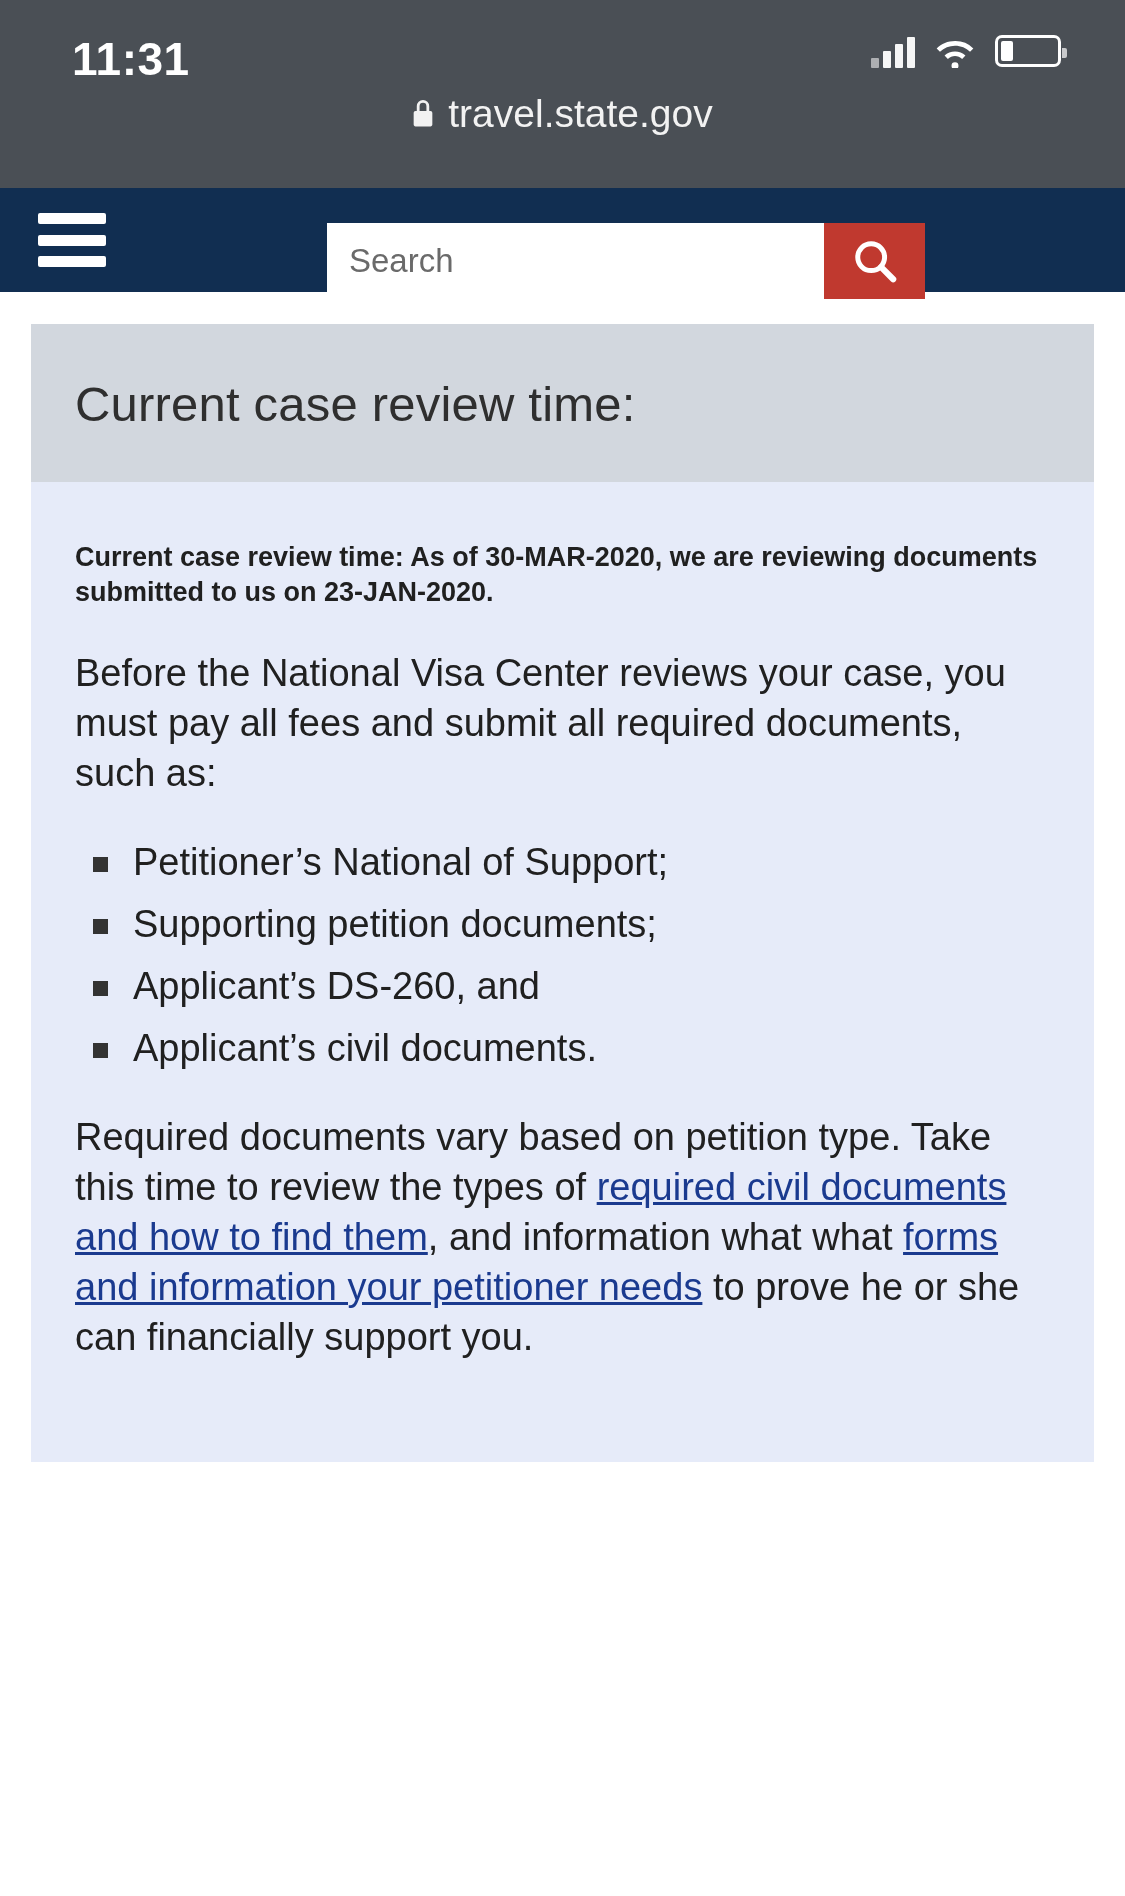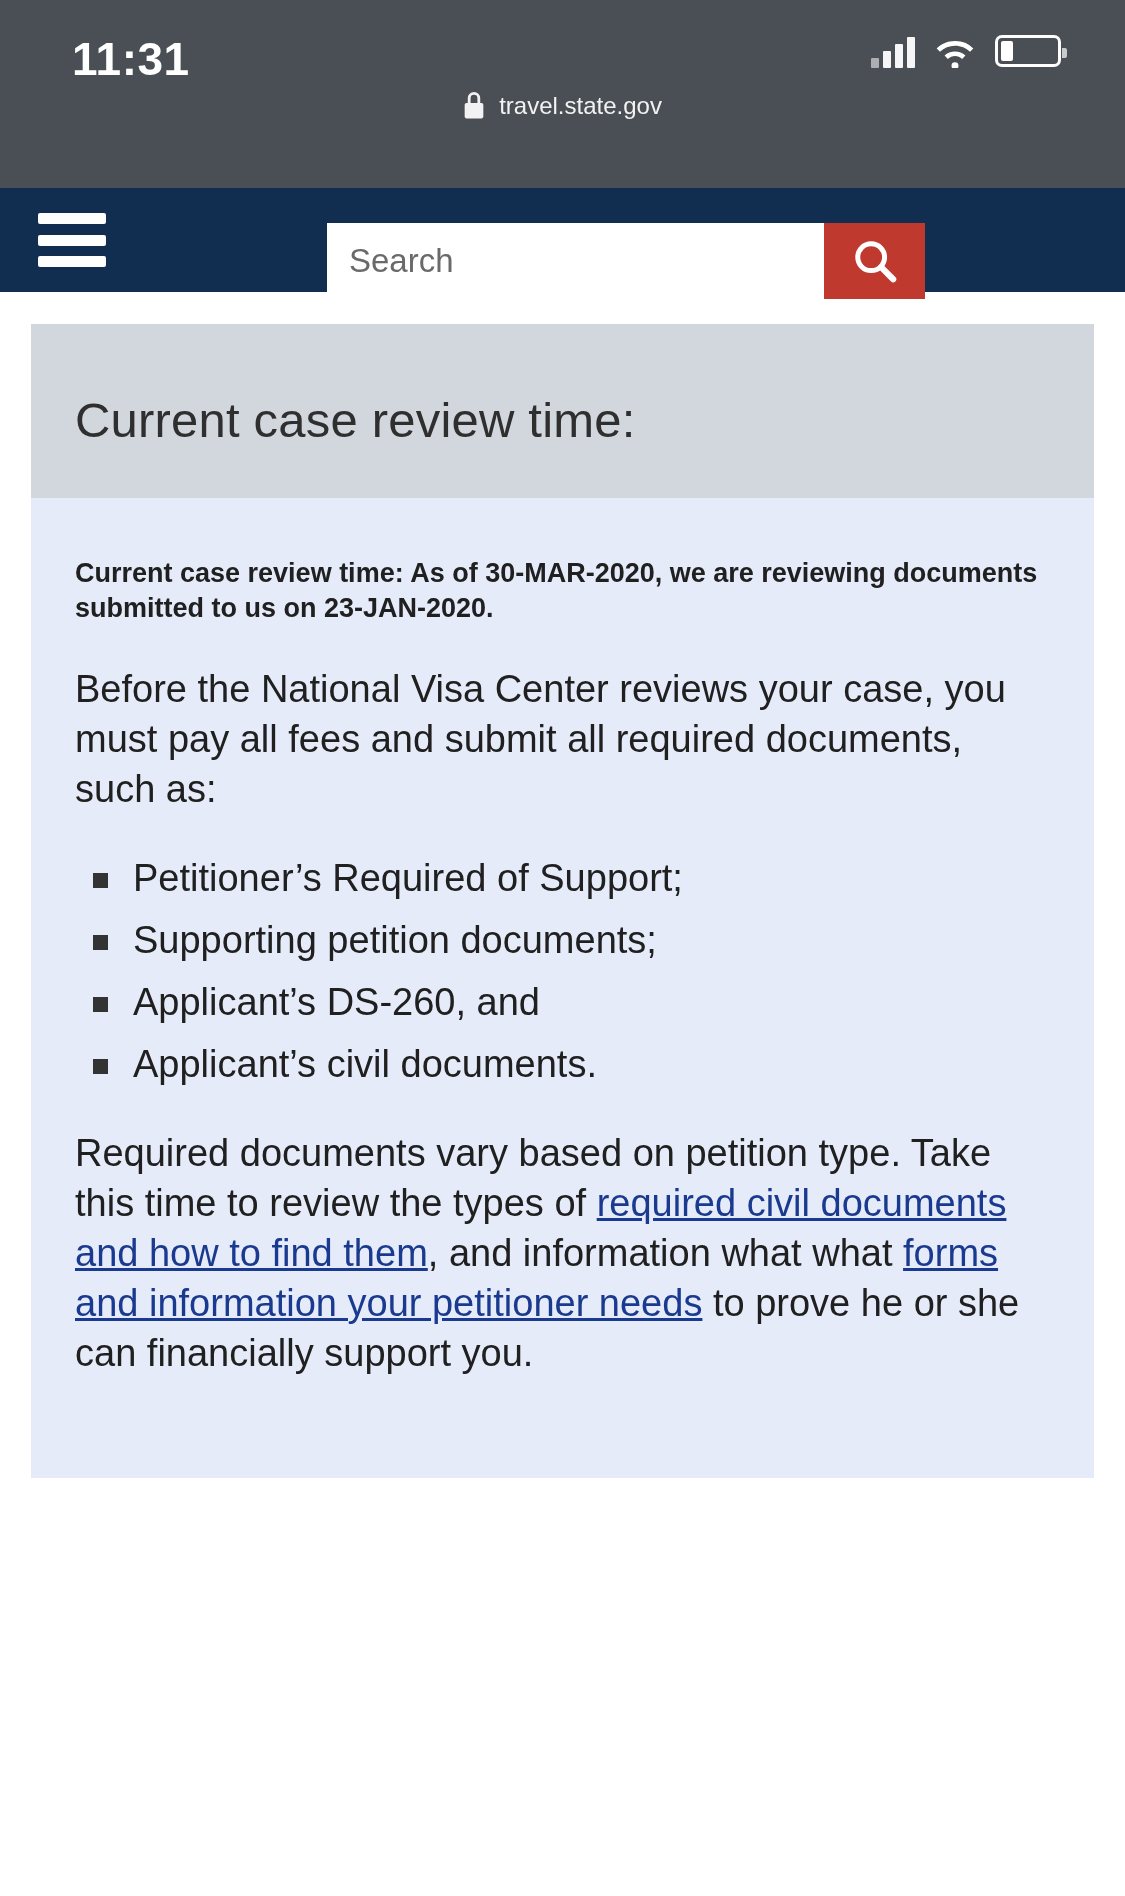--- a/index.html
+++ b/index.html
@@ -85,21 +85,21 @@
 
   .url-row {
     position: absolute;
     left: 0;
     right: 0;
     top: 92px;
     display: flex;
     align-items: center;
     justify-content: center;
     gap: 14px;
-    font-size: 24px;
+    font-size: 39px;
     color: #f2f2f2;
   }
   .lock-icon { width: 22px; height: 28px; display:block; }
 
   
   .site-header {
     height: 104px;
     background: #112e51;
     display: flex;
     align-items: center;
@@ -159,21 +159,21 @@
     background: #ffffff;
     padding: 32px 31px 0 31px;
     box-sizing: border-box;
   }
   .card {
     background: #e6ebf9;
     width: 100%;
   }
   .card-head {
     background: #d2d7de;
-    padding: 68px 44px 50px 44px;
+    padding: 52px 44px 50px 44px;
   }
   .card-head h2 {
     margin: 0;
     font-size: 49px;
     font-weight: 400;
     color: #2f2f2f;
     letter-spacing: 0.2px;
   }
   .card-body {
     padding: 58px 44px 60px 44px;
@@ -263,21 +263,21 @@
 
 <div class="page">
   <div class="card">
     <div class="card-head">
       <h2>Current case review time:</h2>
     </div>
     <div class="card-body">
       <p class="lead">Current case review time: As of 30-MAR-2020, we are reviewing documents submitted to us on 23-JAN-2020.</p>
       <p>Before the National Visa Center reviews your case, you must pay all fees and submit all required documents, such as:</p>
       <ul>
-        <li>Petitioner’s Required of Support;</li>
+        <li>Petitioner’s National of Support;</li>
         <li>Supporting petition documents;</li>
         <li>Applicant’s DS-260, and</li>
         <li>Applicant’s civil documents.</li>
       </ul>
       <p class="last-p"><span>Required documents vary based on petition type. Take this time to review the types of </span><a href="#">required civil documents and how to find them</a><span>, and information what what </span><a href="#">forms and information your petitioner needs</a><span> to prove he or she can financially support you.</span></p>
     </div>
   </div>
 </div>
 
 </body></html>

